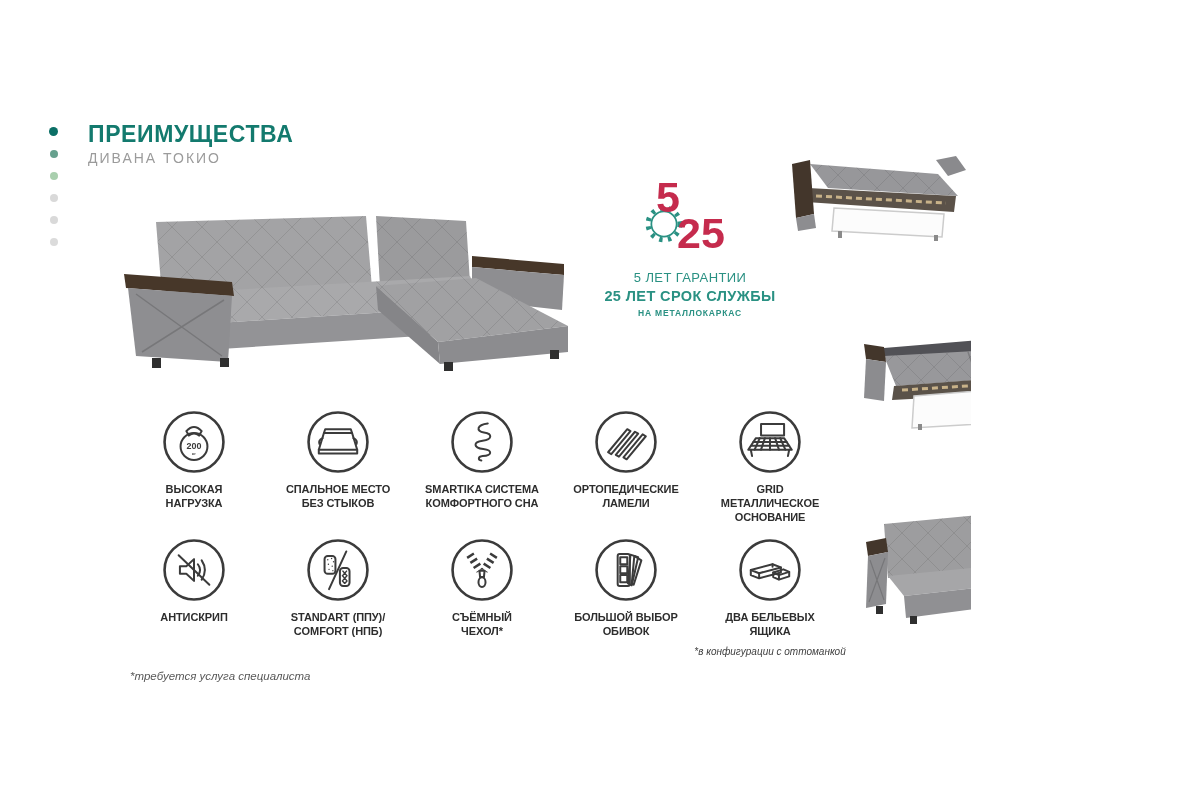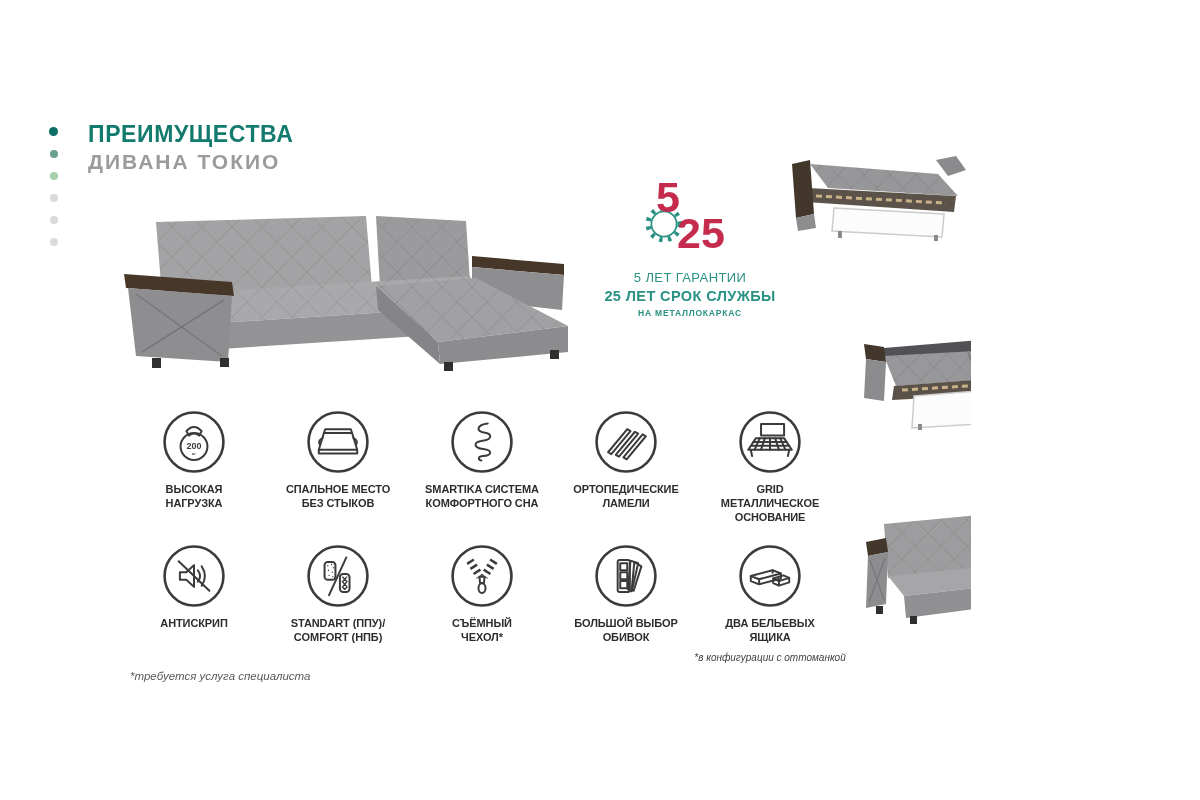--- a/index.html
+++ b/index.html
@@ -4,35 +4,35 @@
 <style>
   html,body{margin:0;padding:0;background:#fff;}
   body{font-family:"Liberation Sans",sans-serif;-webkit-font-smoothing:antialiased;}
   .canvas{position:relative;width:971px;height:800px;background:#ffffff;overflow:hidden;}
 
   
   .dots{position:absolute;left:49px;top:127px;display:flex;flex-direction:column;gap:14px;align-items:center;}
   .dot{width:8px;height:8px;border-radius:50%;}
   .dot:first-child{width:9px;height:9px;}
   .title{position:absolute;left:88px;top:121px;font-size:23px;font-weight:bold;letter-spacing:.6px;}
-  .subtitle{position:absolute;left:88px;top:150px;font-size:21px;font-weight:700;letter-spacing:2px;}
+  .subtitle{position:absolute;left:88px;top:150px;font-size:14px;font-weight:400;letter-spacing:2px;}
 
   
   .warranty{position:absolute;left:600px;top:176px;width:180px;height:148px;}
   .w-num{position:absolute;font-size:43px;font-weight:bold;line-height:1;}
   .w5{left:56px;top:0px;}
   .w25{left:77px;top:36px;}
   .w-gear{position:absolute;left:42px;top:26px;width:44px;height:44px;}
   .w-lines{position:absolute;left:0;top:94px;width:100%;text-align:center;}
   .w-line1{font-size:13px;font-weight:normal;letter-spacing:.4px;}
   .w-line2{font-size:14.5px;font-weight:bold;letter-spacing:.4px;margin-top:3px;}
   .w-line3{font-size:8.5px;font-weight:bold;letter-spacing:.8px;margin-top:4px;}
 
   
-  .features{position:absolute;left:122px;top:410px;display:grid;grid-template-columns:repeat(5,144px);row-gap:20px;align-items:start;justify-items:center;}
+  .features{position:absolute;left:122px;top:410px;display:grid;grid-template-columns:repeat(5,144px);row-gap:14px;align-items:start;justify-items:center;}
   .feat{display:flex;flex-direction:column;align-items:center;text-align:center;}
   .feat svg{width:64px;height:64px;color:#3b3b3b;margin-bottom:9px;}
   .feat svg *{vector-effect:non-scaling-stroke;}
   .f-label{font-size:11px;font-weight:bold;line-height:1.25;color:#2d2d2d;white-space:pre-line;letter-spacing:-.1px;}
   .f-note{font-size:10px;font-style:italic;color:#3f3f3f;margin-top:7px;white-space:nowrap;}
   .icon-stroke{fill:none;stroke:currentColor;stroke-width:2.6;stroke-linecap:round;stroke-linejoin:round;}
   .icon-thin{fill:none;stroke:currentColor;stroke-width:2;stroke-linecap:round;stroke-linejoin:round;}
   svg text{font-family:"Liberation Sans",sans-serif;}
 
   .footnote{position:absolute;left:130px;top:670px;font-size:11.5px;font-style:italic;color:#585858;}

